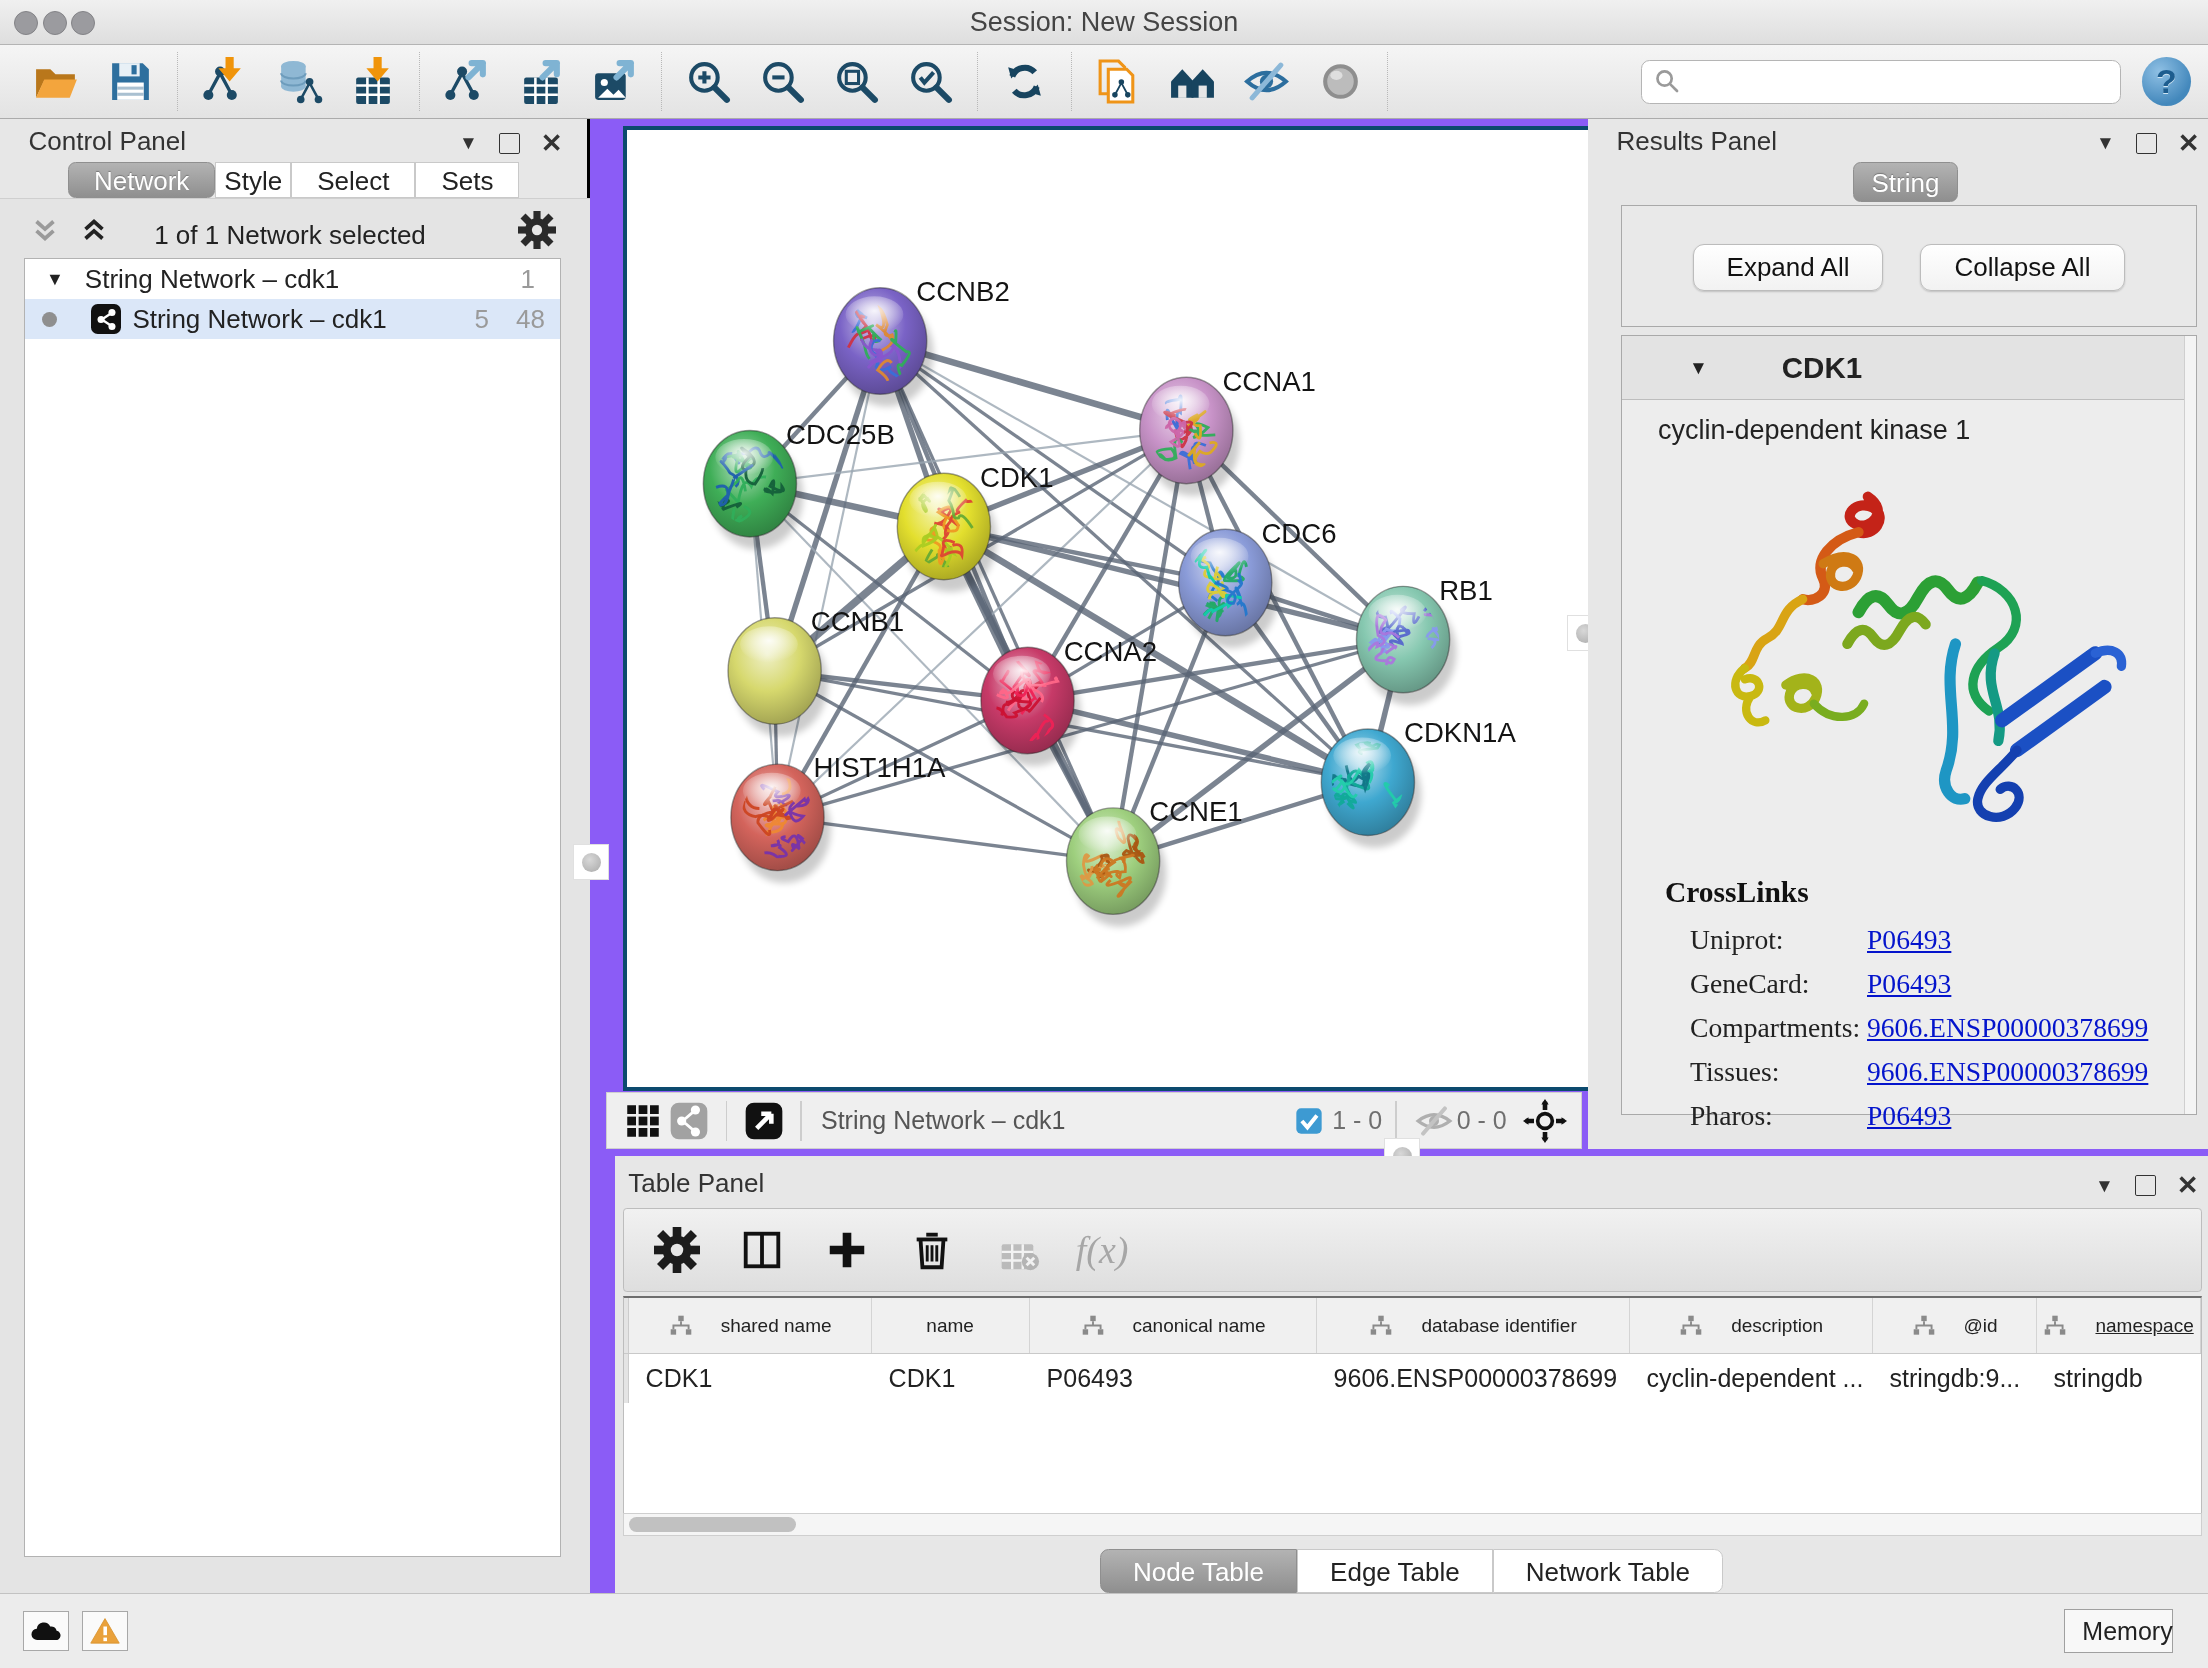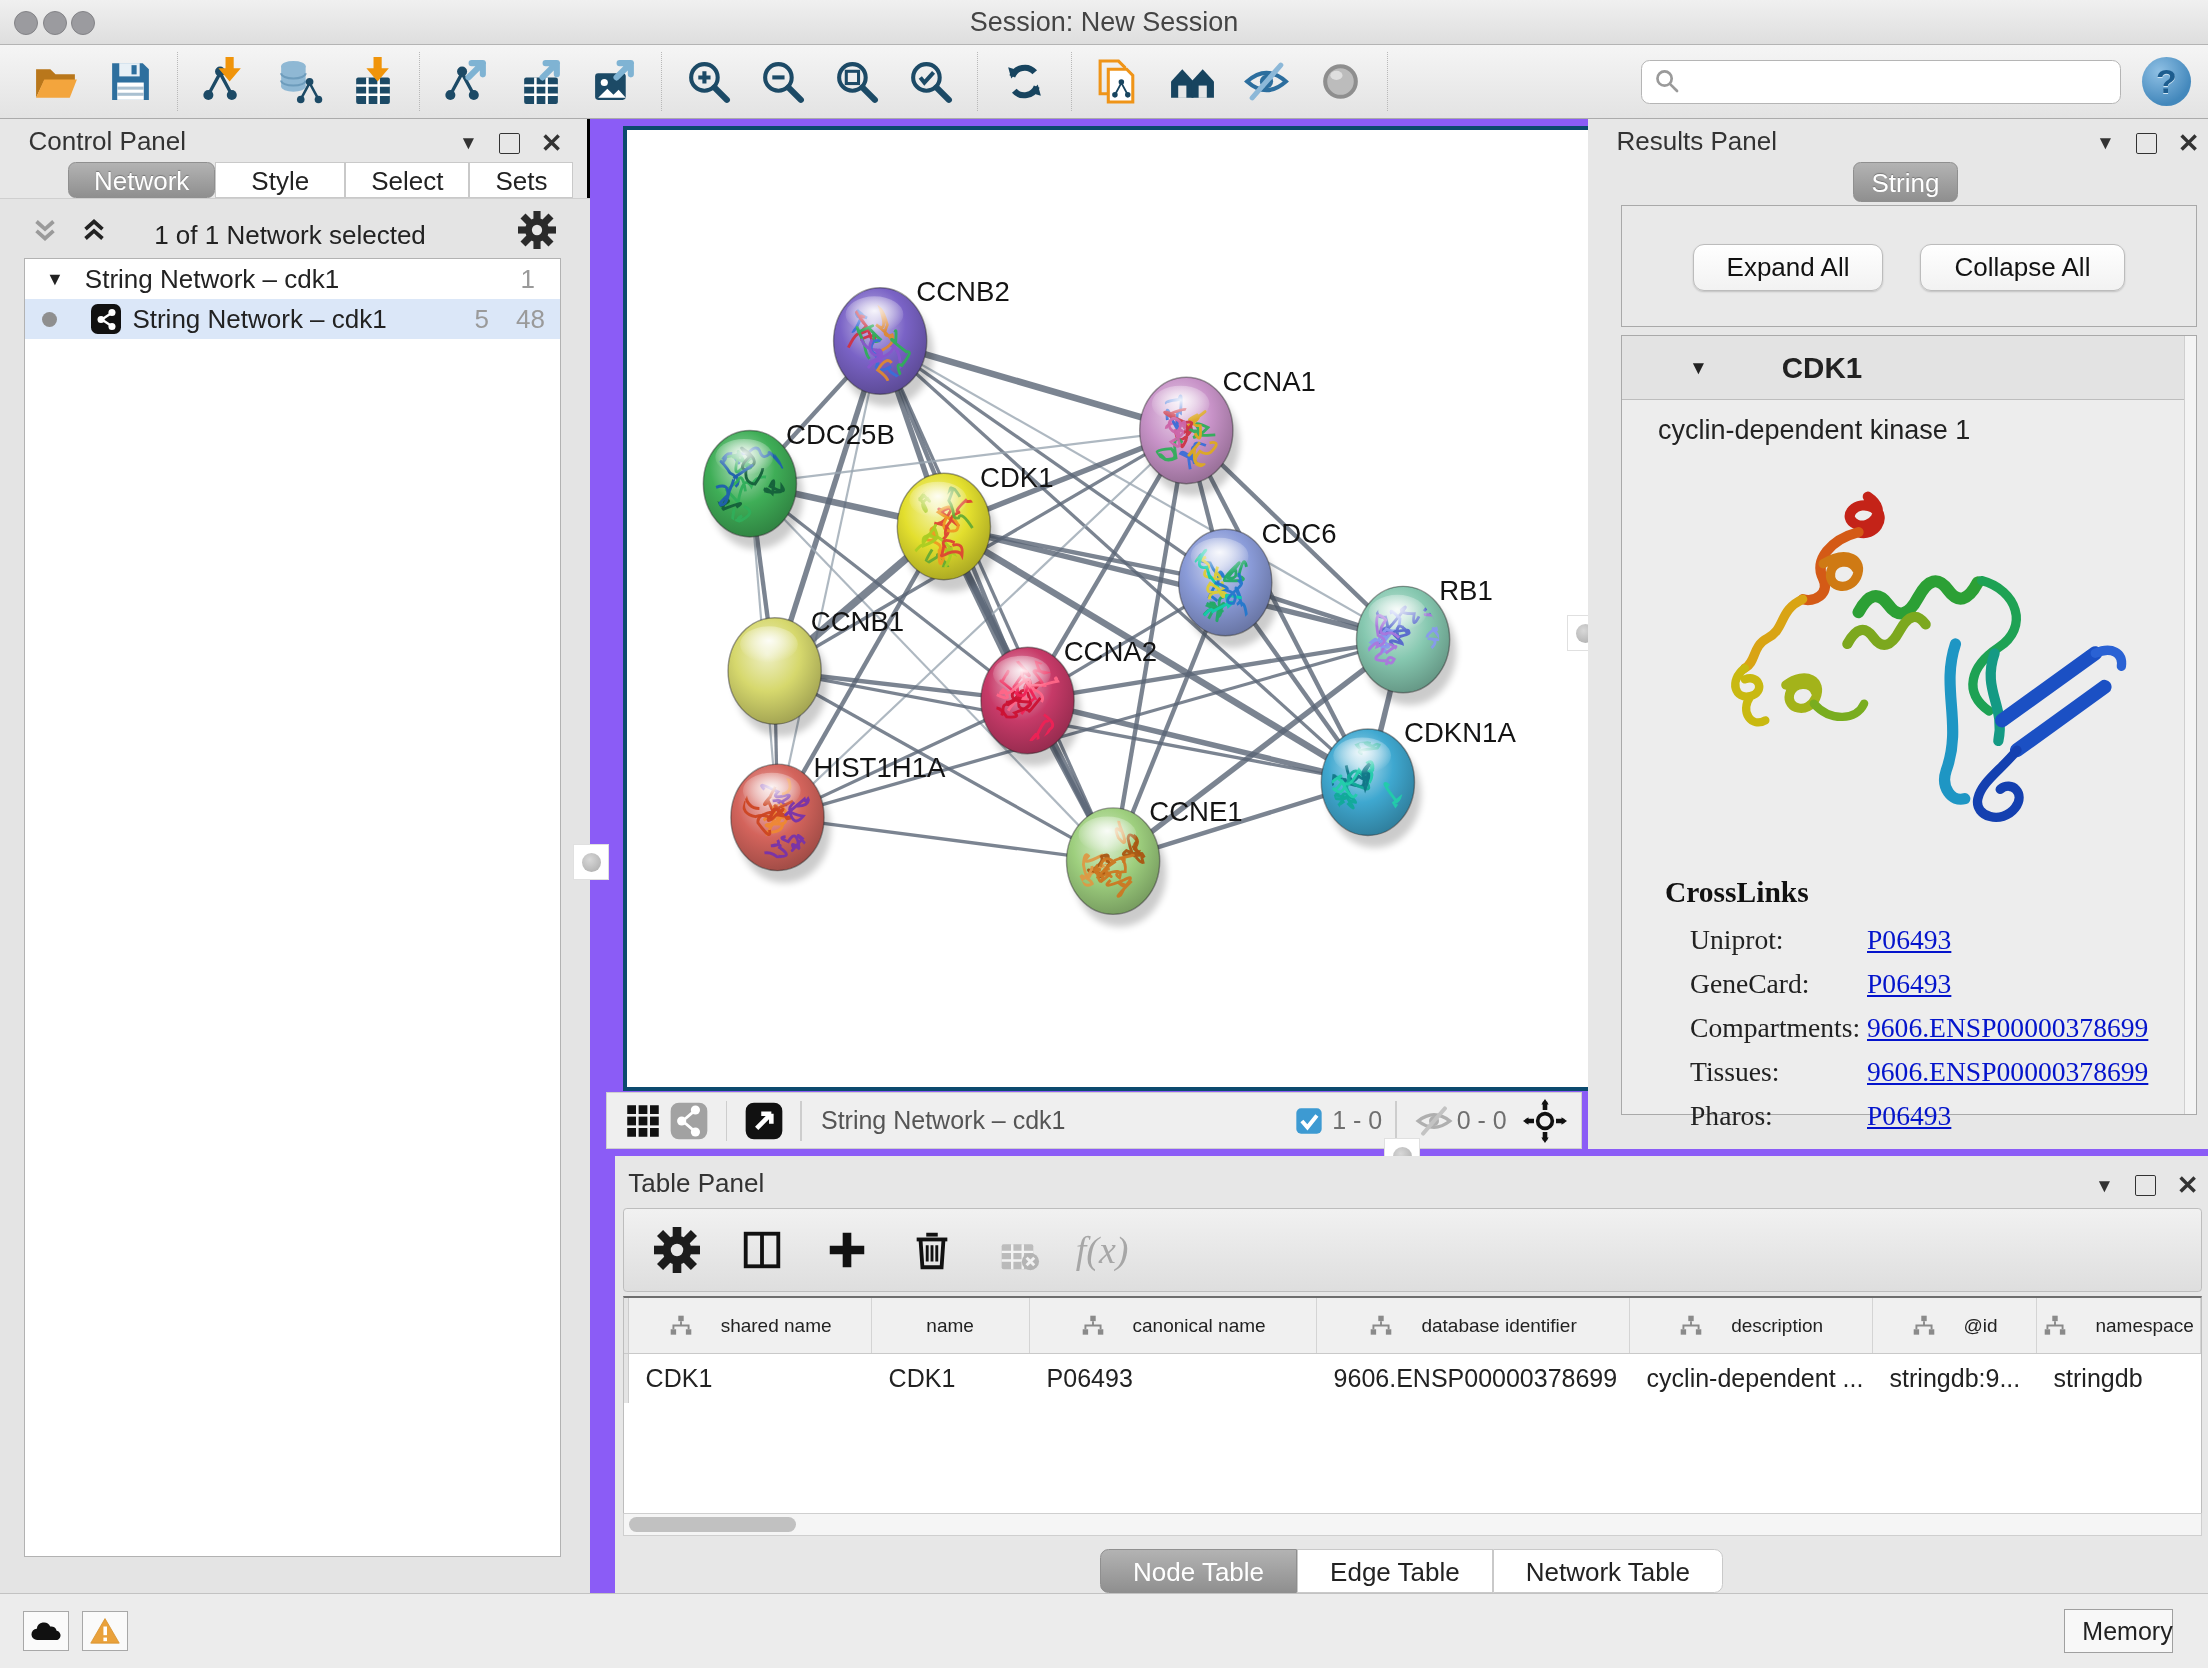--- a/index.html
+++ b/index.html
@@ -312,21 +312,21 @@
 
   <div class="cpanel">
     <div class="phead" style="left:28.5px;top:6.7px">Control Panel</div>
     <div class="pctrl" style="left:459px;top:8.6px">
       <span class="caret">▼</span>
       <span class="sq"></span>
       <span class="x">✕</span>
     </div>
     <div id="cp-tabs" style="position:absolute;left:68px;top:43px;display:flex;">
         <div class="tab sel" style="padding: 0px 25px; border-radius: 7.6px;">Network</div>
-        <div class="tab" style="padding: 0px 35px;">Style</div>
+        <div class="tab" style="padding: 0px 8px;">Style</div>
         <div class="tab" style="padding: 0px 25px;">Select</div>
         <div class="tab" style="padding: 0px 25px;">Sets</div>
       </div>
     <div style="position:absolute;left:0;top:79px;width:590px;height:1395px;background:#e4e4e4;border-top:1px solid #cfcfcf;">
       <div style="position:absolute;left:28.5px;top:15px;display:flex;gap:17px;">
         <span>
           <svg viewBox="0 0 34 34" width="32" height="32">
               <g stroke="#9a9a9a" stroke-width="4" fill="none">
                 <path d="M8 8 l9 8 9 -8"></path>
                 <path d="M8 18 l9 8 9 -8"></path>
@@ -980,21 +980,21 @@
                 <g fill="#8a8a8a">
                   <rect x="19" y="5" width="10" height="10"></rect>
                   <rect x="5" y="30" width="10" height="10"></rect>
                   <rect x="33" y="30" width="10" height="10"></rect>
                 </g>
                 <path d="M24 15 v8 M10 30 v-7 h28 v7" stroke="#8a8a8a" stroke-width="3.5" fill="none"></path>
               </svg>
             </span>
             <span>@id</span>
           </div>
-          <div class="th" style="width: 164px; flex: 0 0 164px;">
+          <div class="th" style="width: 164px; flex: 0 0 164px; text-decoration: underline;">
             <span>
               <svg viewBox="0 0 48 48" width="26" height="26">
                 <g fill="#8a8a8a">
                   <rect x="19" y="5" width="10" height="10"></rect>
                   <rect x="5" y="30" width="10" height="10"></rect>
                   <rect x="33" y="30" width="10" height="10"></rect>
                 </g>
                 <path d="M24 15 v8 M10 30 v-7 h28 v7" stroke="#8a8a8a" stroke-width="3.5" fill="none"></path>
               </svg>
             </span>

